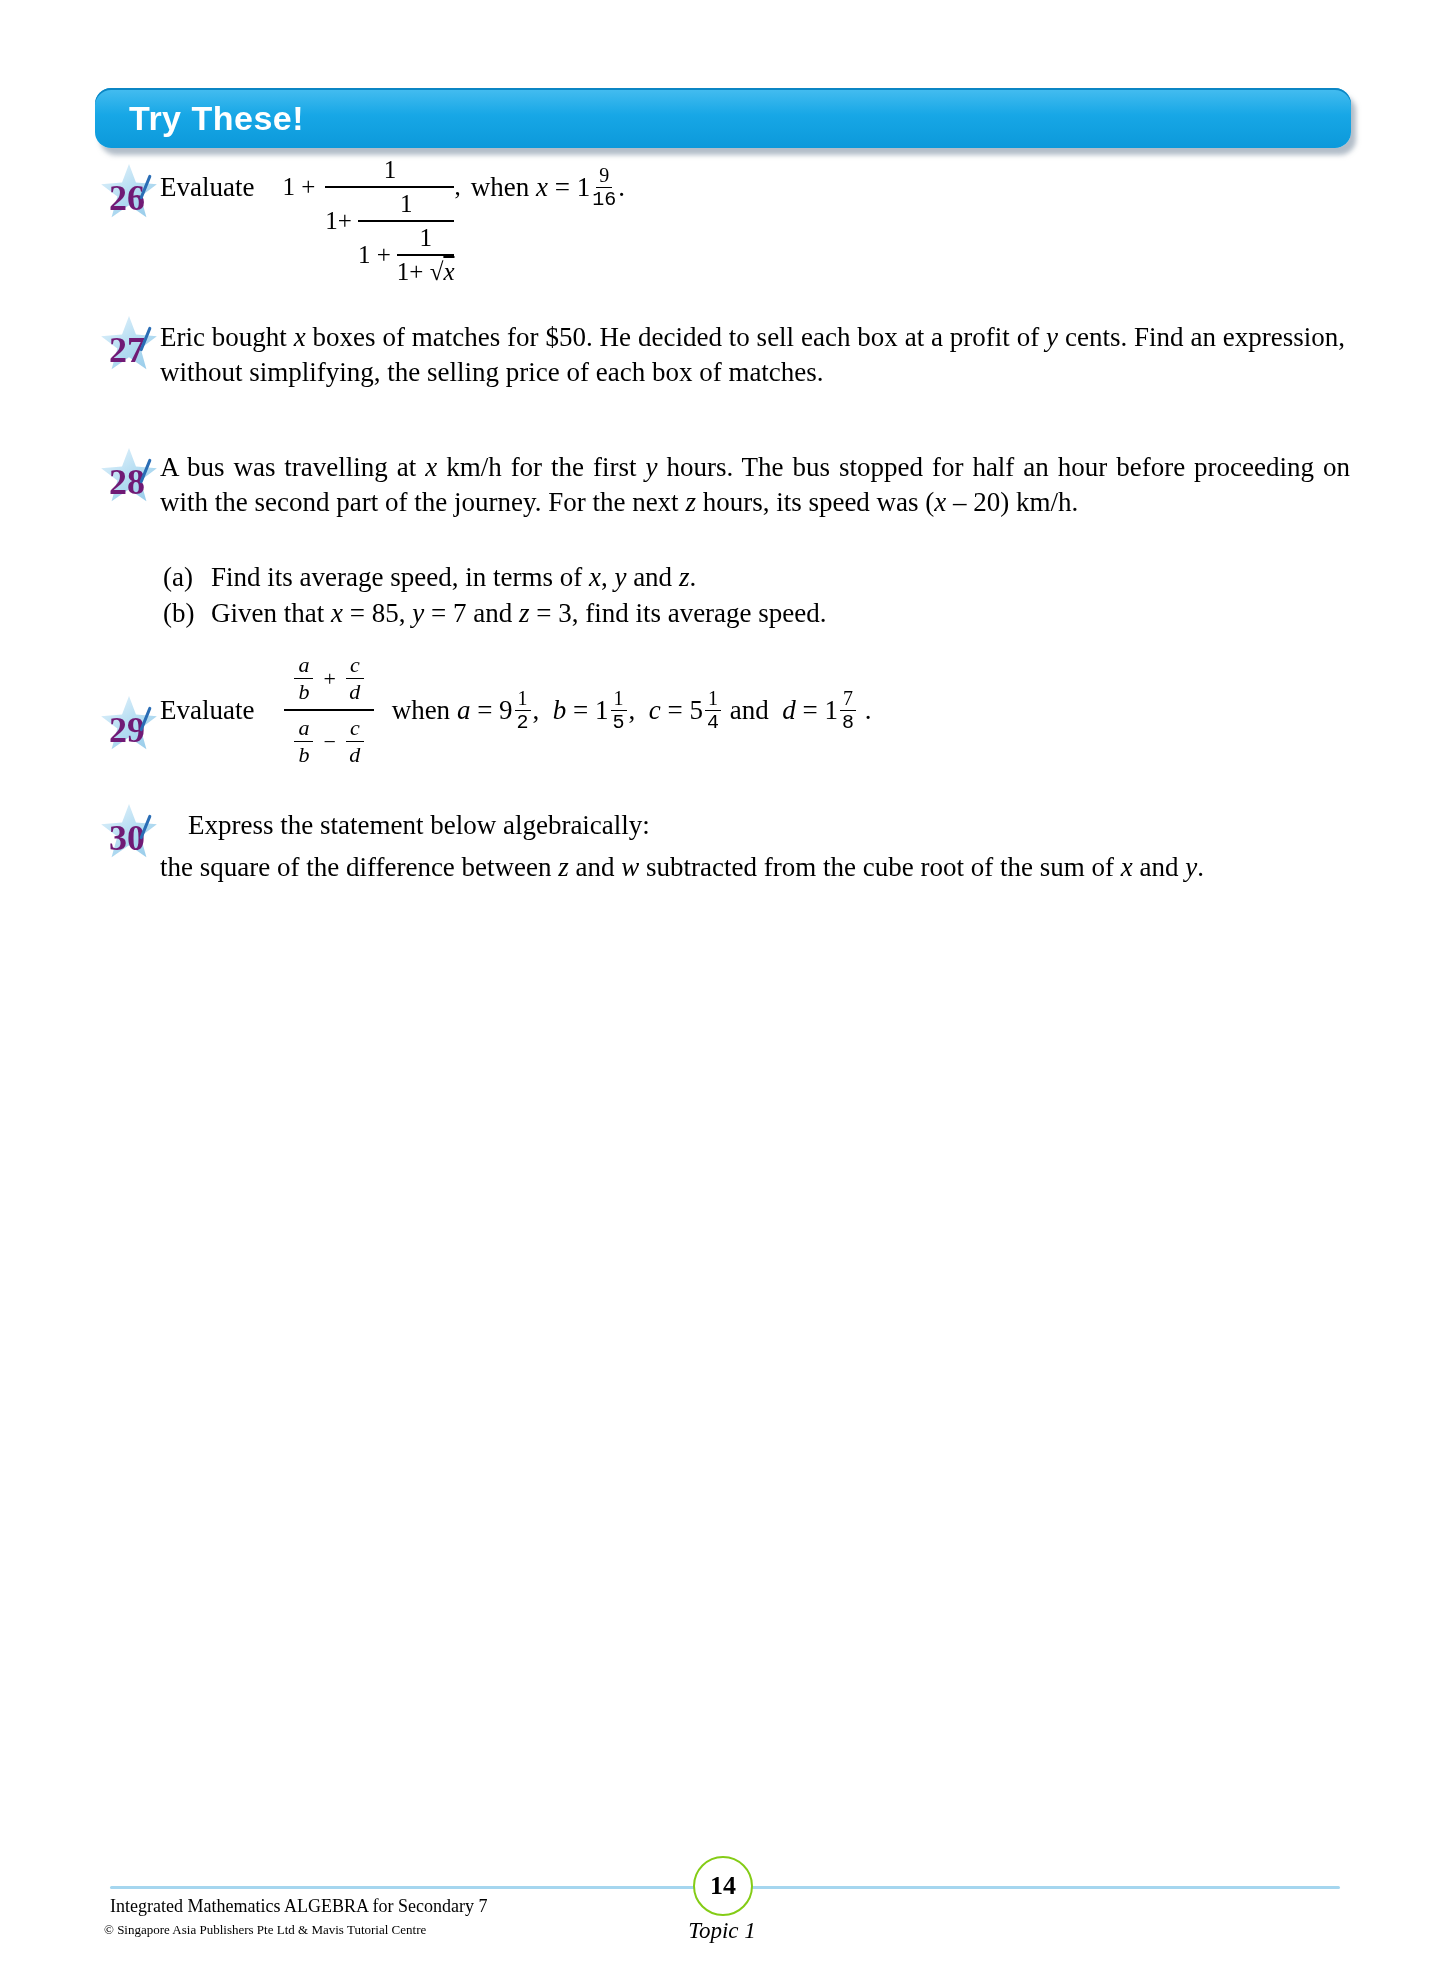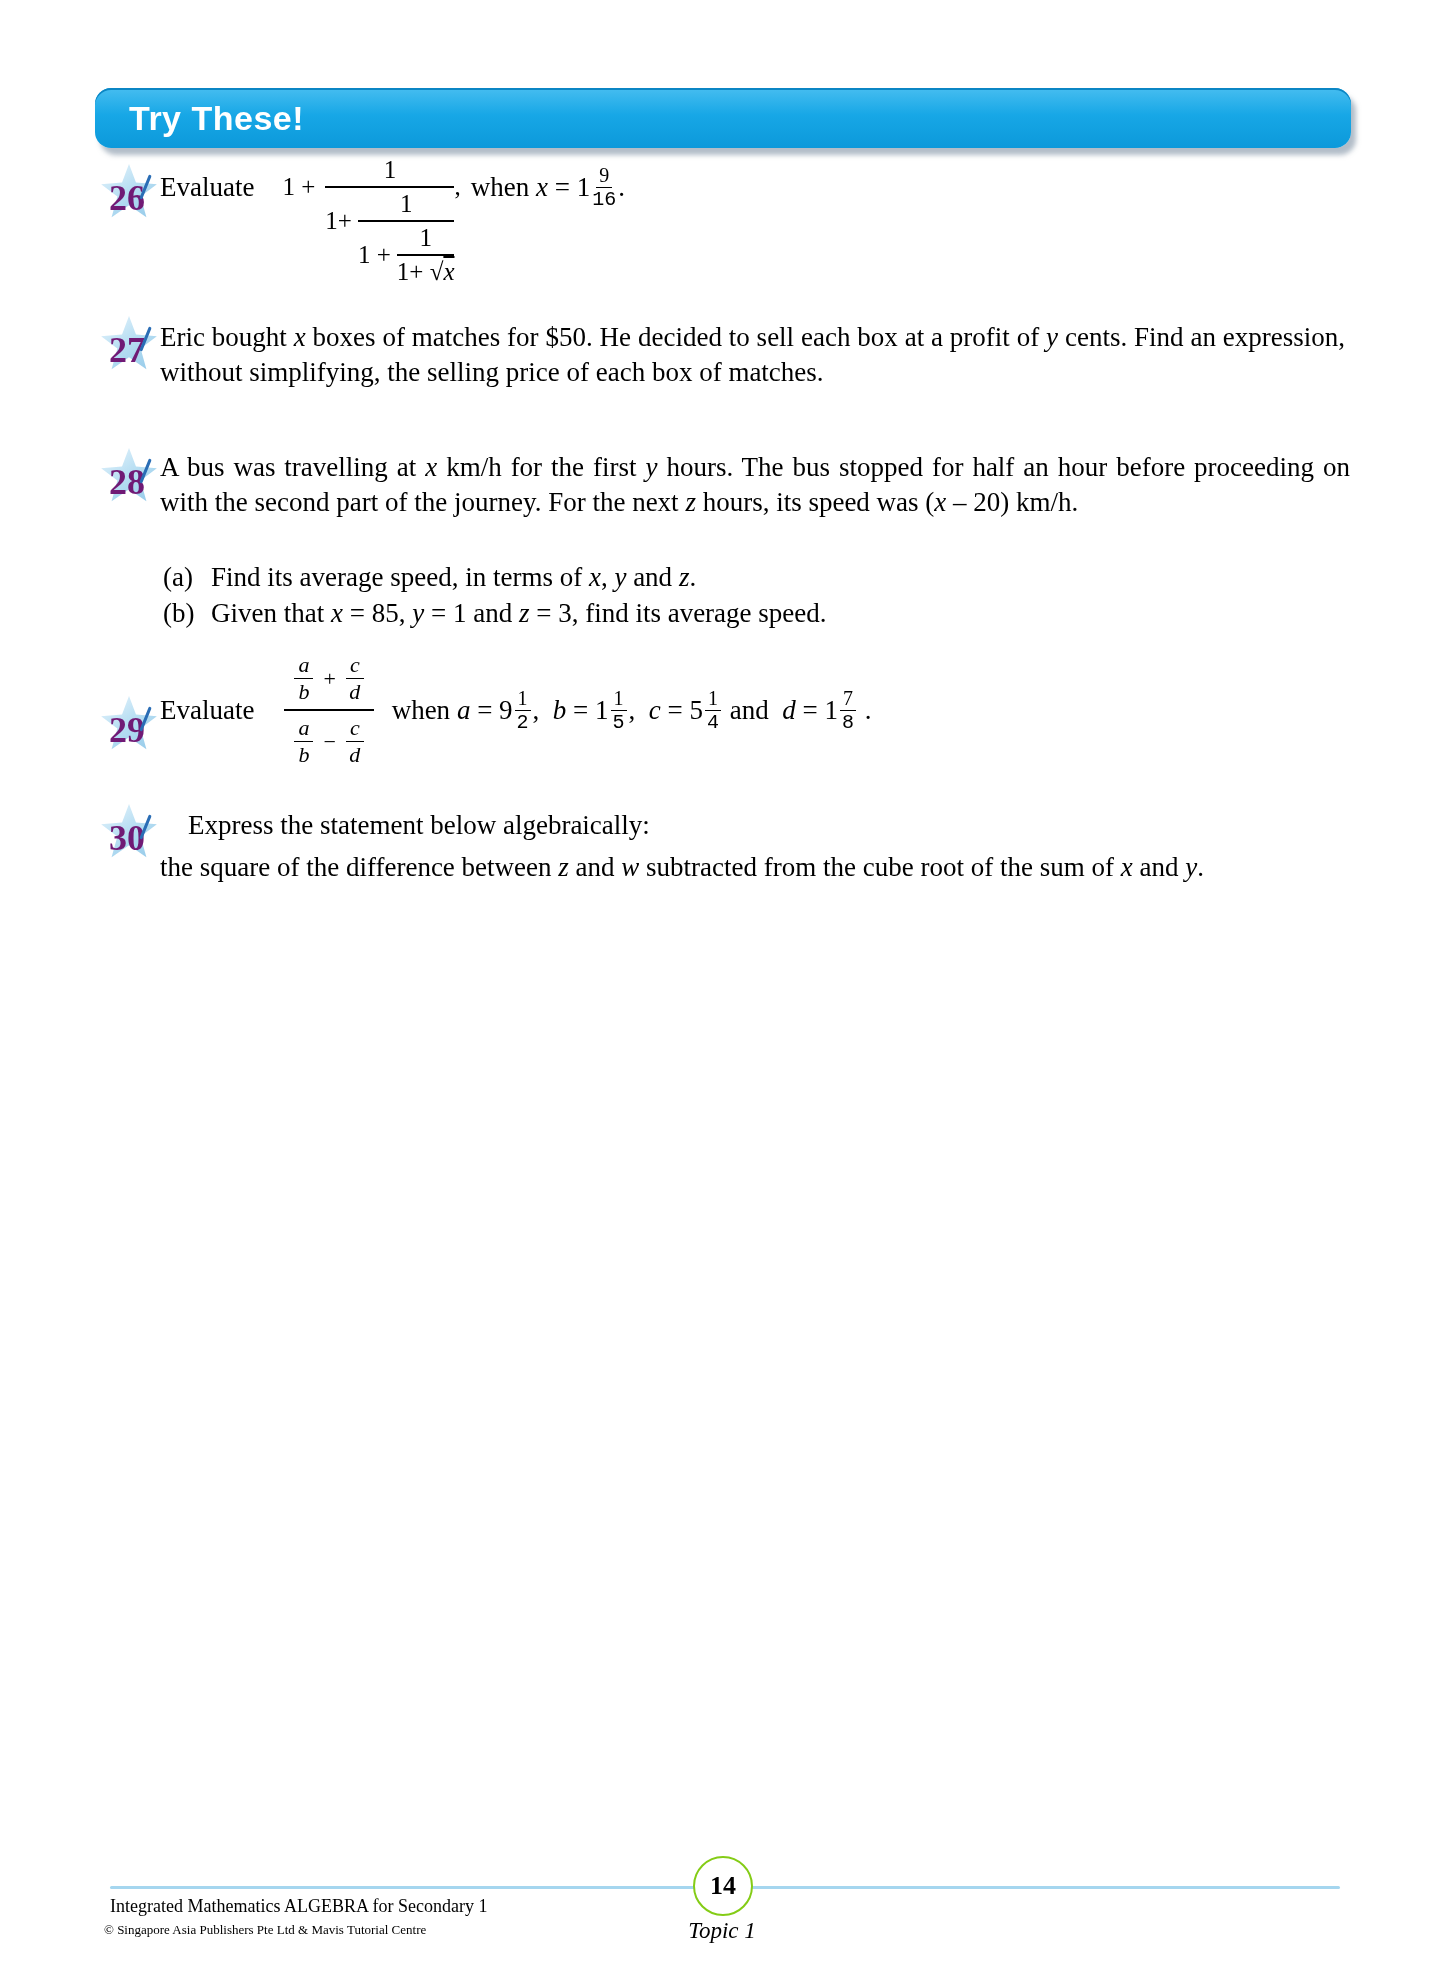--- a/index.html
+++ b/index.html
@@ -148,21 +148,21 @@
     <div class="badge-tick"></div>
   </div>
   <div class="qpara" style="left:160px; top:450px; width:1190px;"><span>A bus was travelling at </span><span class="ital">x</span><span> km/h for the first </span><span class="ital">y</span><span> hours. The bus stopped for half an hour before proceeding on with the second part of the journey. For the next </span><span class="ital">z</span><span> hours, its speed was (</span><span class="ital">x</span><span> – 20) km/h.</span></div>
 
   <div class="sub-item" style="top:560px;">
     <span class="sub-label">(a)</span>
     <span><span>Find its average speed, in terms of </span><span class="ital">x</span><span>, </span><span class="ital">y</span><span> and </span><span class="ital">z</span><span>.</span></span>
   </div>
   <div class="sub-item" style="top:596px;">
     <span class="sub-label">(b)</span>
-    <span><span>Given that </span><span class="ital">x</span><span> = 85, </span><span class="ital">y</span><span> = 1 and </span><span class="ital">z</span><span> = 3, find its average speed.</span></span>
+    <span><span>Given that </span><span class="ital">x</span><span> = 85, </span><span class="ital">y</span><span> = 7 and </span><span class="ital">z</span><span> = 3, find its average speed.</span></span>
   </div>
 
   <div class="badge" style="left:100px; top:696px;">
     <div class="star"></div>
     <div class="badge-num">29</div>
     <div class="badge-tick"></div>
   </div>
 
   <div class="q29-row">
     <span>Evaluate</span>
@@ -224,17 +224,17 @@
   <div class="badge" style="left:100px; top:804px;">
     <div class="star"></div>
     <div class="badge-num">30</div>
     <div class="badge-tick"></div>
   </div>
   <div class="qpara" style="left:160px; top:808px; width:1190px; text-align:left;margin-left:28px;">Express the statement below algebraically:</div>
   <div class="qpara" style="left:160px; top:850px; width:1190px;"><span>the square of the difference between </span><span class="ital">z</span><span> and </span><span class="ital">w</span><span> subtracted from the cube root of the sum of </span><span class="ital">x</span><span> and </span><span class="ital">y</span><span>.</span></div>
 
   <div class="footer-line"></div>
   <div class="footer-circle">14</div>
-  <div class="footer-series">Integrated Mathematics ALGEBRA for Secondary 1</div>
+  <div class="footer-series">Integrated Mathematics ALGEBRA for Secondary 7</div>
   <div class="footer-copy">© Singapore Asia Publishers Pte Ltd &amp; Mavis Tutorial Centre</div>
   <div class="footer-topic">Topic 1</div>
 
 </div>
 
 </body></html>

